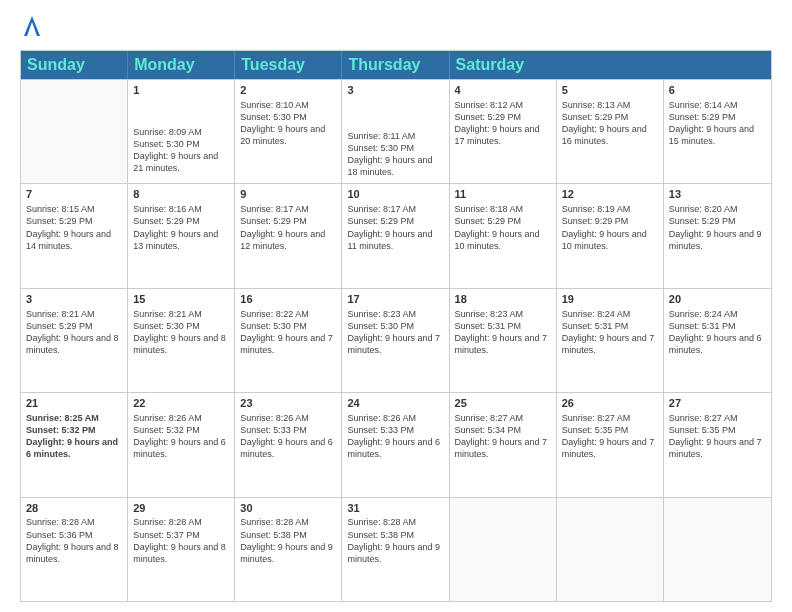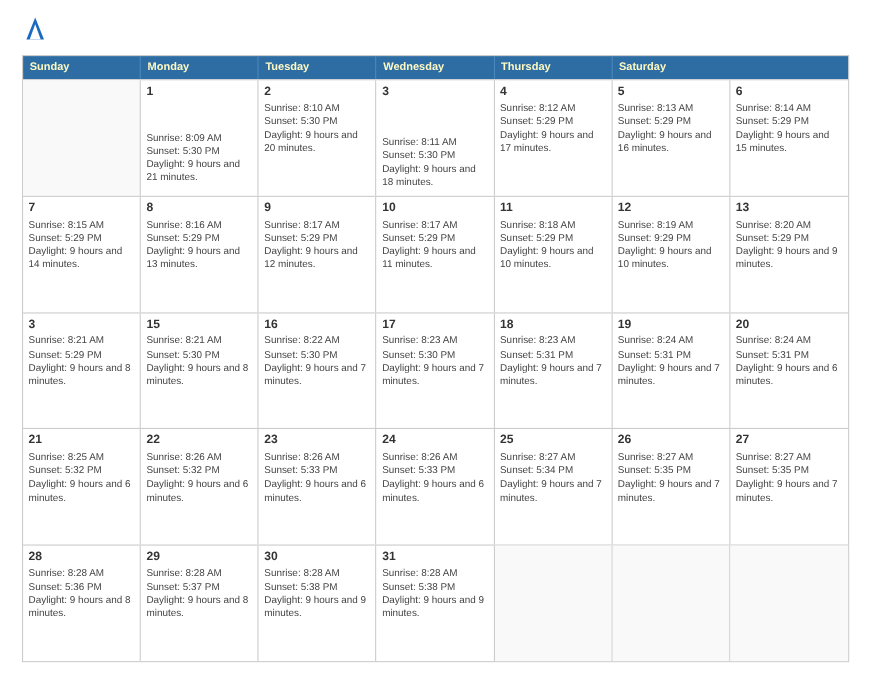--- a/index.html
+++ b/index.html
@@ -67,22 +67,22 @@
       display: flex;
       flex-direction: column;
       border: 1px solid #ccc;
     }
     .cal-header-row {
       display: grid;
       grid-template-columns: repeat(7, 1fr);
       background: #2e6da4;
     }
     .cal-header-cell {
-      color: #fef9c3;
-      font-size: 10px;
+      color: #5eead4;
+      font-size: 16px;
       font-weight: bold;
       padding: 5px 6px;
       text-align: left;
       border-right: 1px solid #4a88bc;
     }
     .cal-header-cell:last-child { border-right: none; }
     .cal-body {
       flex: 1;
       display: flex;
       flex-direction: column;
@@ -135,21 +135,20 @@
       <div class="month-title"></div>
       <div class="subtitle"></div>
     </div>
   </div>
 
   <div class="calendar">
     <div class="cal-header-row" id="cal-header">
         <div class="cal-header-cell">Sunday</div>
         <div class="cal-header-cell">Monday</div>
         <div class="cal-header-cell">Tuesday</div>
-        <div class="cal-header-cell">Wednesday</div>
         <div class="cal-header-cell">Thursday</div>
         <div class="cal-header-cell">Saturday</div>
       </div>
     <div class="cal-body" id="cal-body">
         <div class="cal-row">
           <div class="cal-cell empty"></div>
           <div class="cal-cell">
             <div class="day-number">1</div>
             <div class="cell-text" style="white-space: pre-line; margin-top: 28px;">Sunrise: 8:09 AM
 Sunset: 5:30 PM
@@ -270,21 +269,21 @@
           <div class="cal-cell">
             <div class="day-number">20</div>
             <div class="cell-text" style="white-space: pre-line;">Sunrise: 8:24 AM
 Sunset: 5:31 PM
 Daylight: 9 hours and 6 minutes.</div>
           </div>
         </div>
         <div class="cal-row">
           <div class="cal-cell">
             <div class="day-number">21</div>
-            <div class="cell-text" style="white-space: pre-line;">Sunrise: 8:25 AM
+            <div class="cell-text" style="white-space: pre-line; font-weight: bold;">Sunrise: 8:25 AM
 Sunset: 5:32 PM
 Daylight: 9 hours and 6 minutes.</div>
           </div>
           <div class="cal-cell">
             <div class="day-number">22</div>
             <div class="cell-text" style="white-space: pre-line;">Sunrise: 8:26 AM
 Sunset: 5:32 PM
 Daylight: 9 hours and 6 minutes.</div>
           </div>
           <div class="cal-cell">

